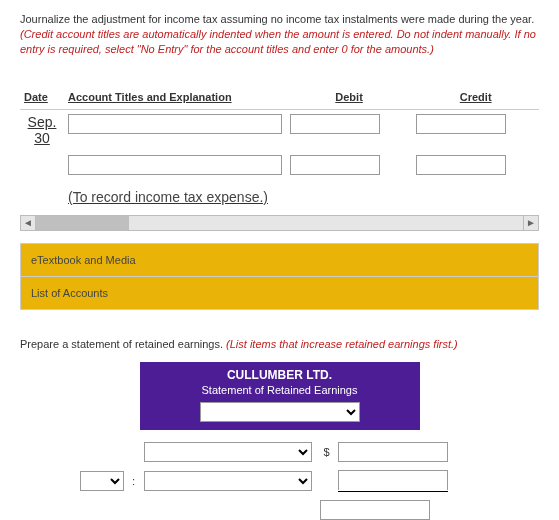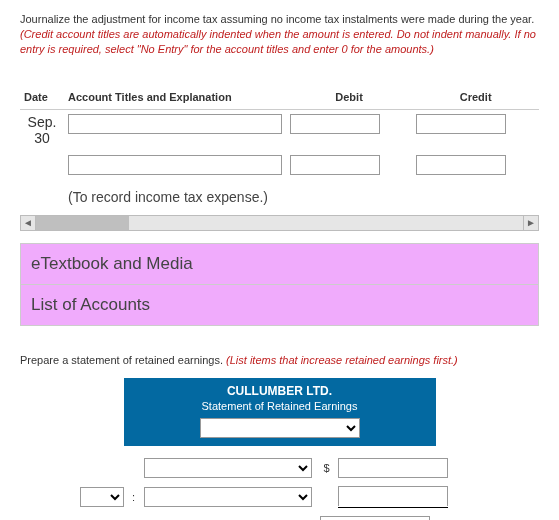--- a/index.html
+++ b/index.html
@@ -7,21 +7,21 @@
     margin: 0;
     padding: 12px 20px;
     font-family: Arial, sans-serif;
     font-size: 11px;
     color: #333;
     width: 559px;
     background: #fff;
   }
   .instructions { margin-bottom: 28px; line-height: 1.35; }
   .red-italic { color: #c02020; font-style: italic; }
-  .journal-table { width: 100%; border-collapse: collapse; margin-bottom: 4px; }
+  .journal-table { width: 100%; border-collapse: collapse; margin-bottom: 4px; text-decoration: underline; }
   .journal-table th {
     text-align: left;
     font-weight: bold;
     padding: 6px 4px;
     border-bottom: 1px solid #ccc;
     font-size: 11px;
   }
   .journal-table th.center { text-align: center; }
   .journal-table td { padding: 4px 4px; vertical-align: top; }
   .date-cell { width: 44px; font-size: 14px; text-align: center; line-height: 1.2; }
@@ -67,33 +67,33 @@
     position: relative;
   }
   .scroll-thumb {
     position: absolute; left: 0; top: 0; bottom: 0;
     width: 19%;
     background: #bfbfbf;
   }
   .link-list { margin-top: 12px; border: 1px solid #ccc; }
   .link-item {
     padding: 10px 10px;
-    font-size: 17px;
+    font-size: 11px;
     color: #444;
-    background: #f0abfc;
+    background: #eab308;
     border-bottom: 1px solid #ccc;
   }
   .link-item:last-child { border-bottom: none; }
   .secondary-instr { margin-top: 27px; margin-bottom: 10px; }
   .stmt-wrap { text-align: center; }
   .stmt-header {
-    background: #0369a1;
+    background: #4c1d95;
     color: #fff;
     padding: 6px 4px 8px;
-    width: 312px;
+    width: 280px;
     margin: 0 auto 12px;
   }
   .stmt-company { font-weight: bold; font-size: 12px; }
   .stmt-title { font-weight: normal; font-size: 11px; margin-top: 2px; }
   .stmt-header select {
     width: 160px; height: 20px; margin-top: 6px;
     border: 1px solid #999; font-size: 11px; background: #fff;
   }
   .stmt-rows { width: 400px; margin: 0 auto; }
   .stmt-row {

